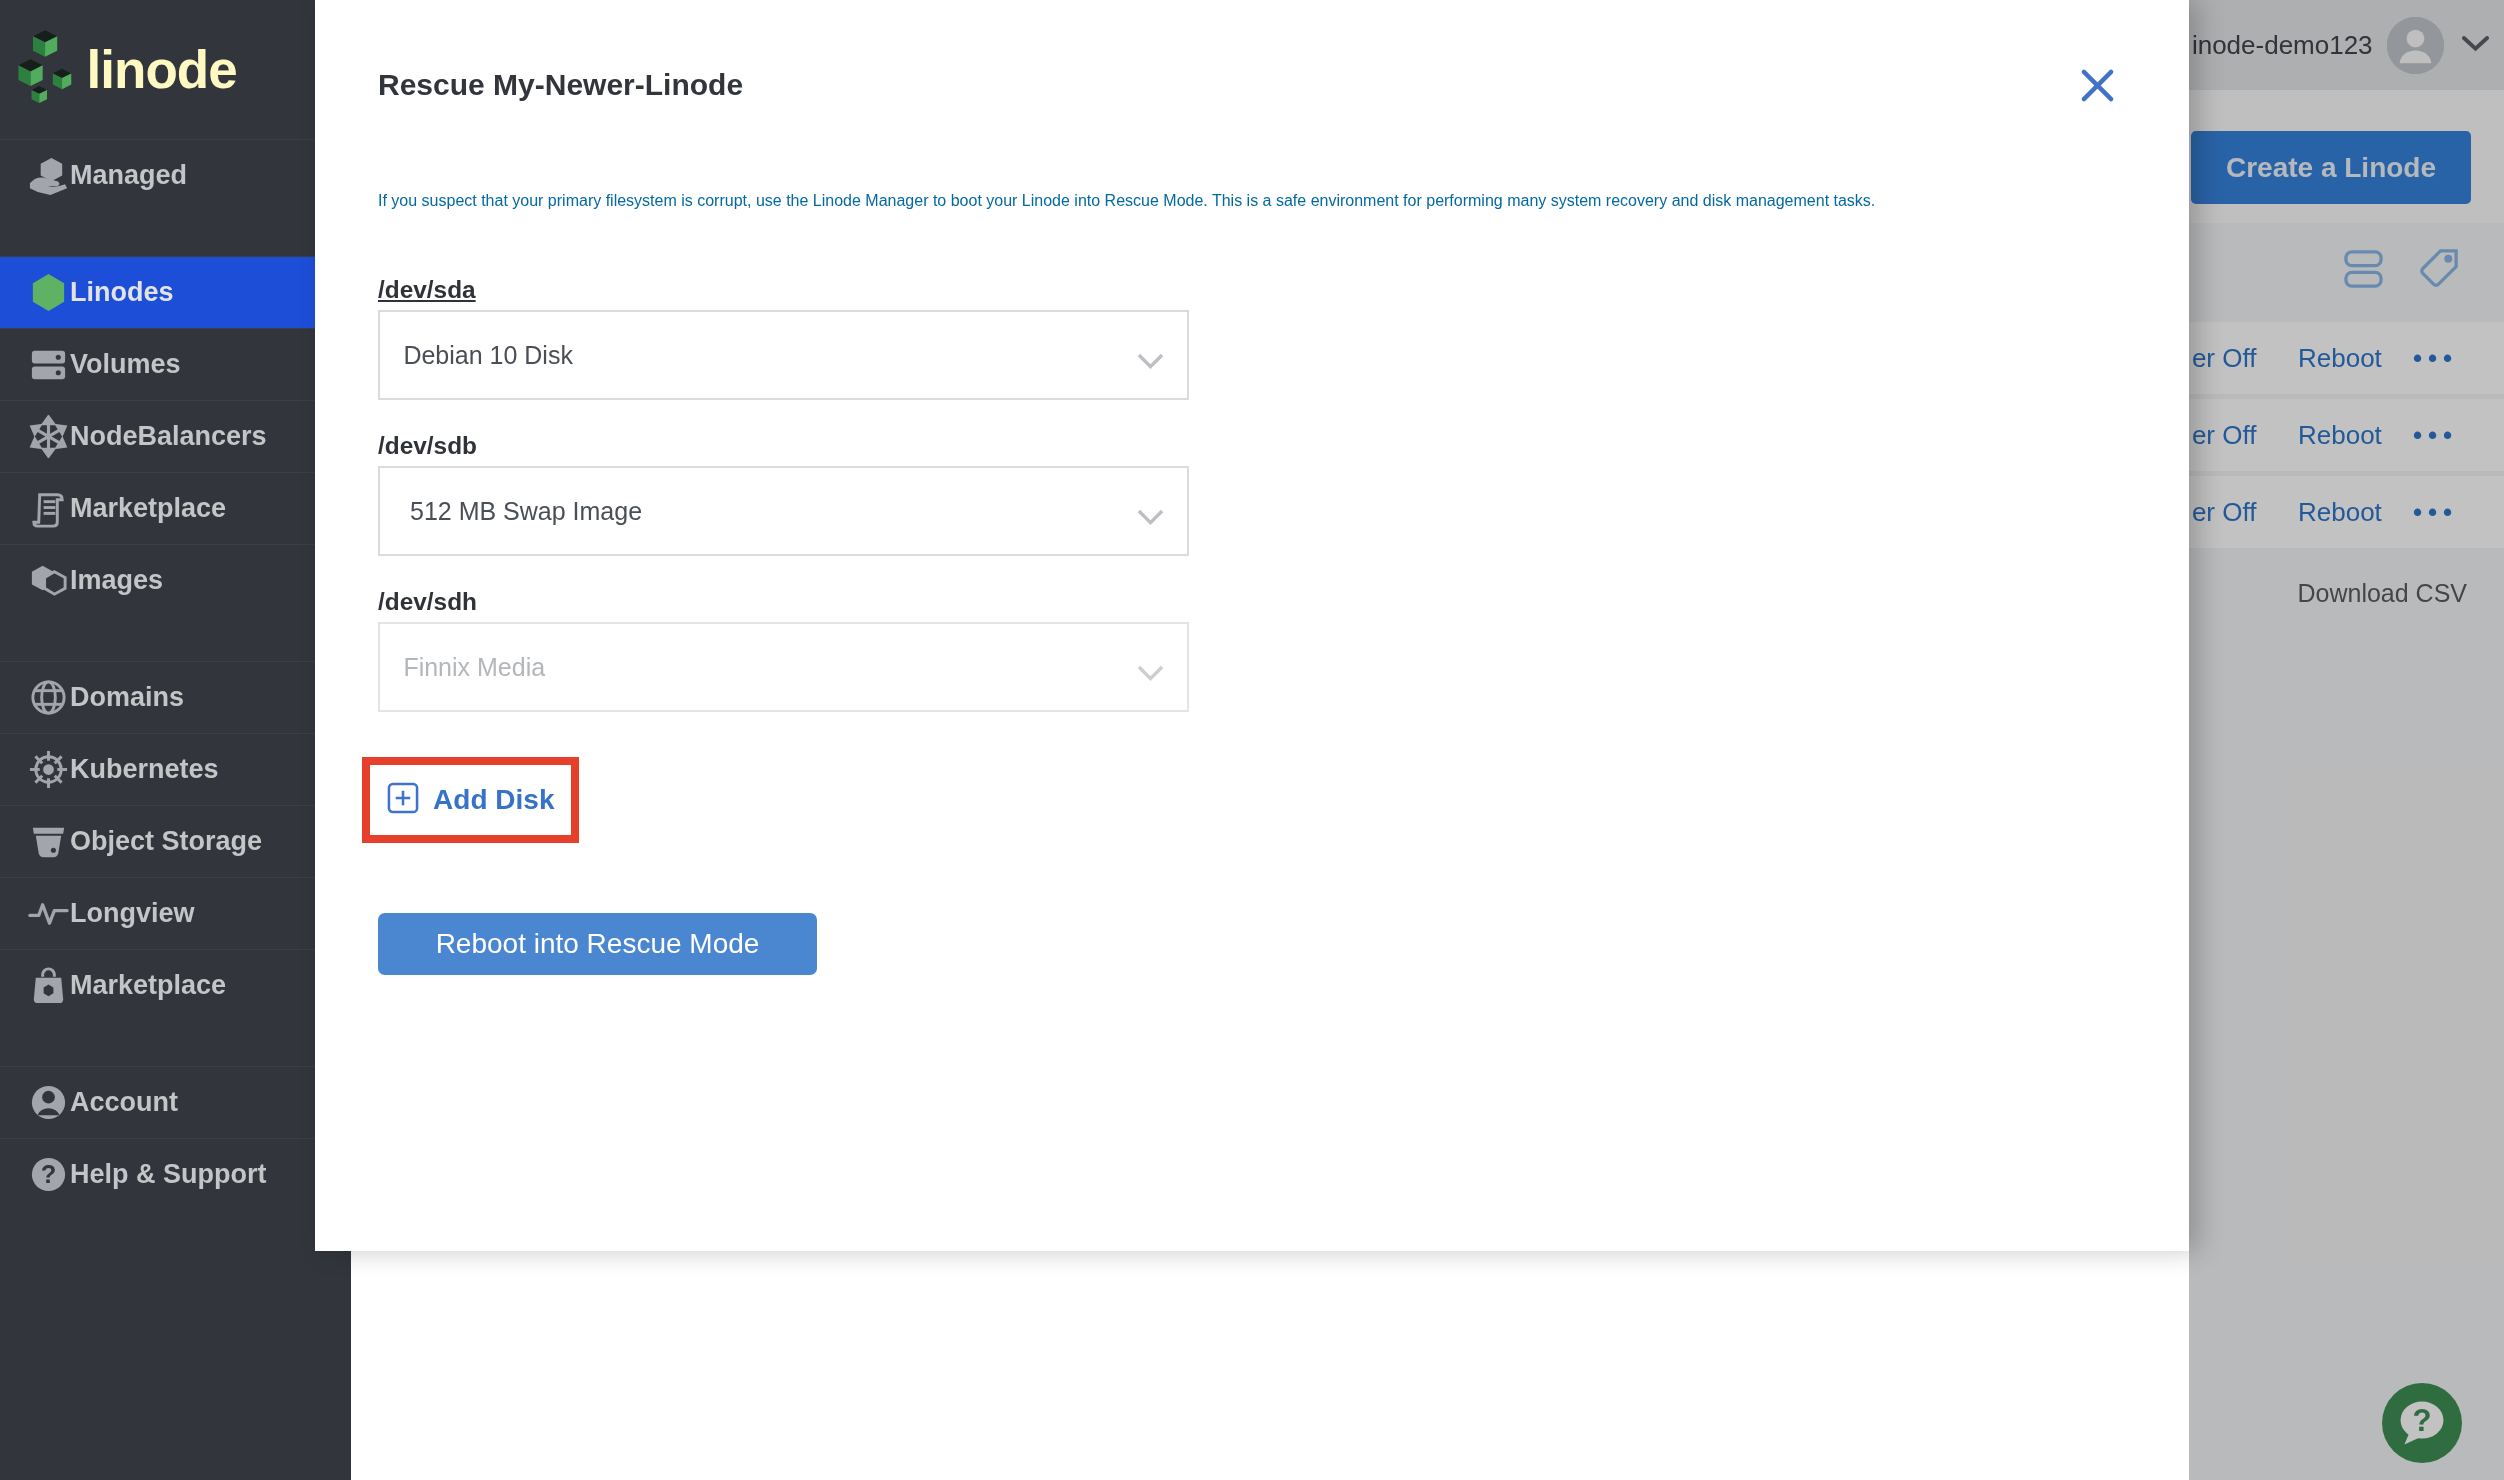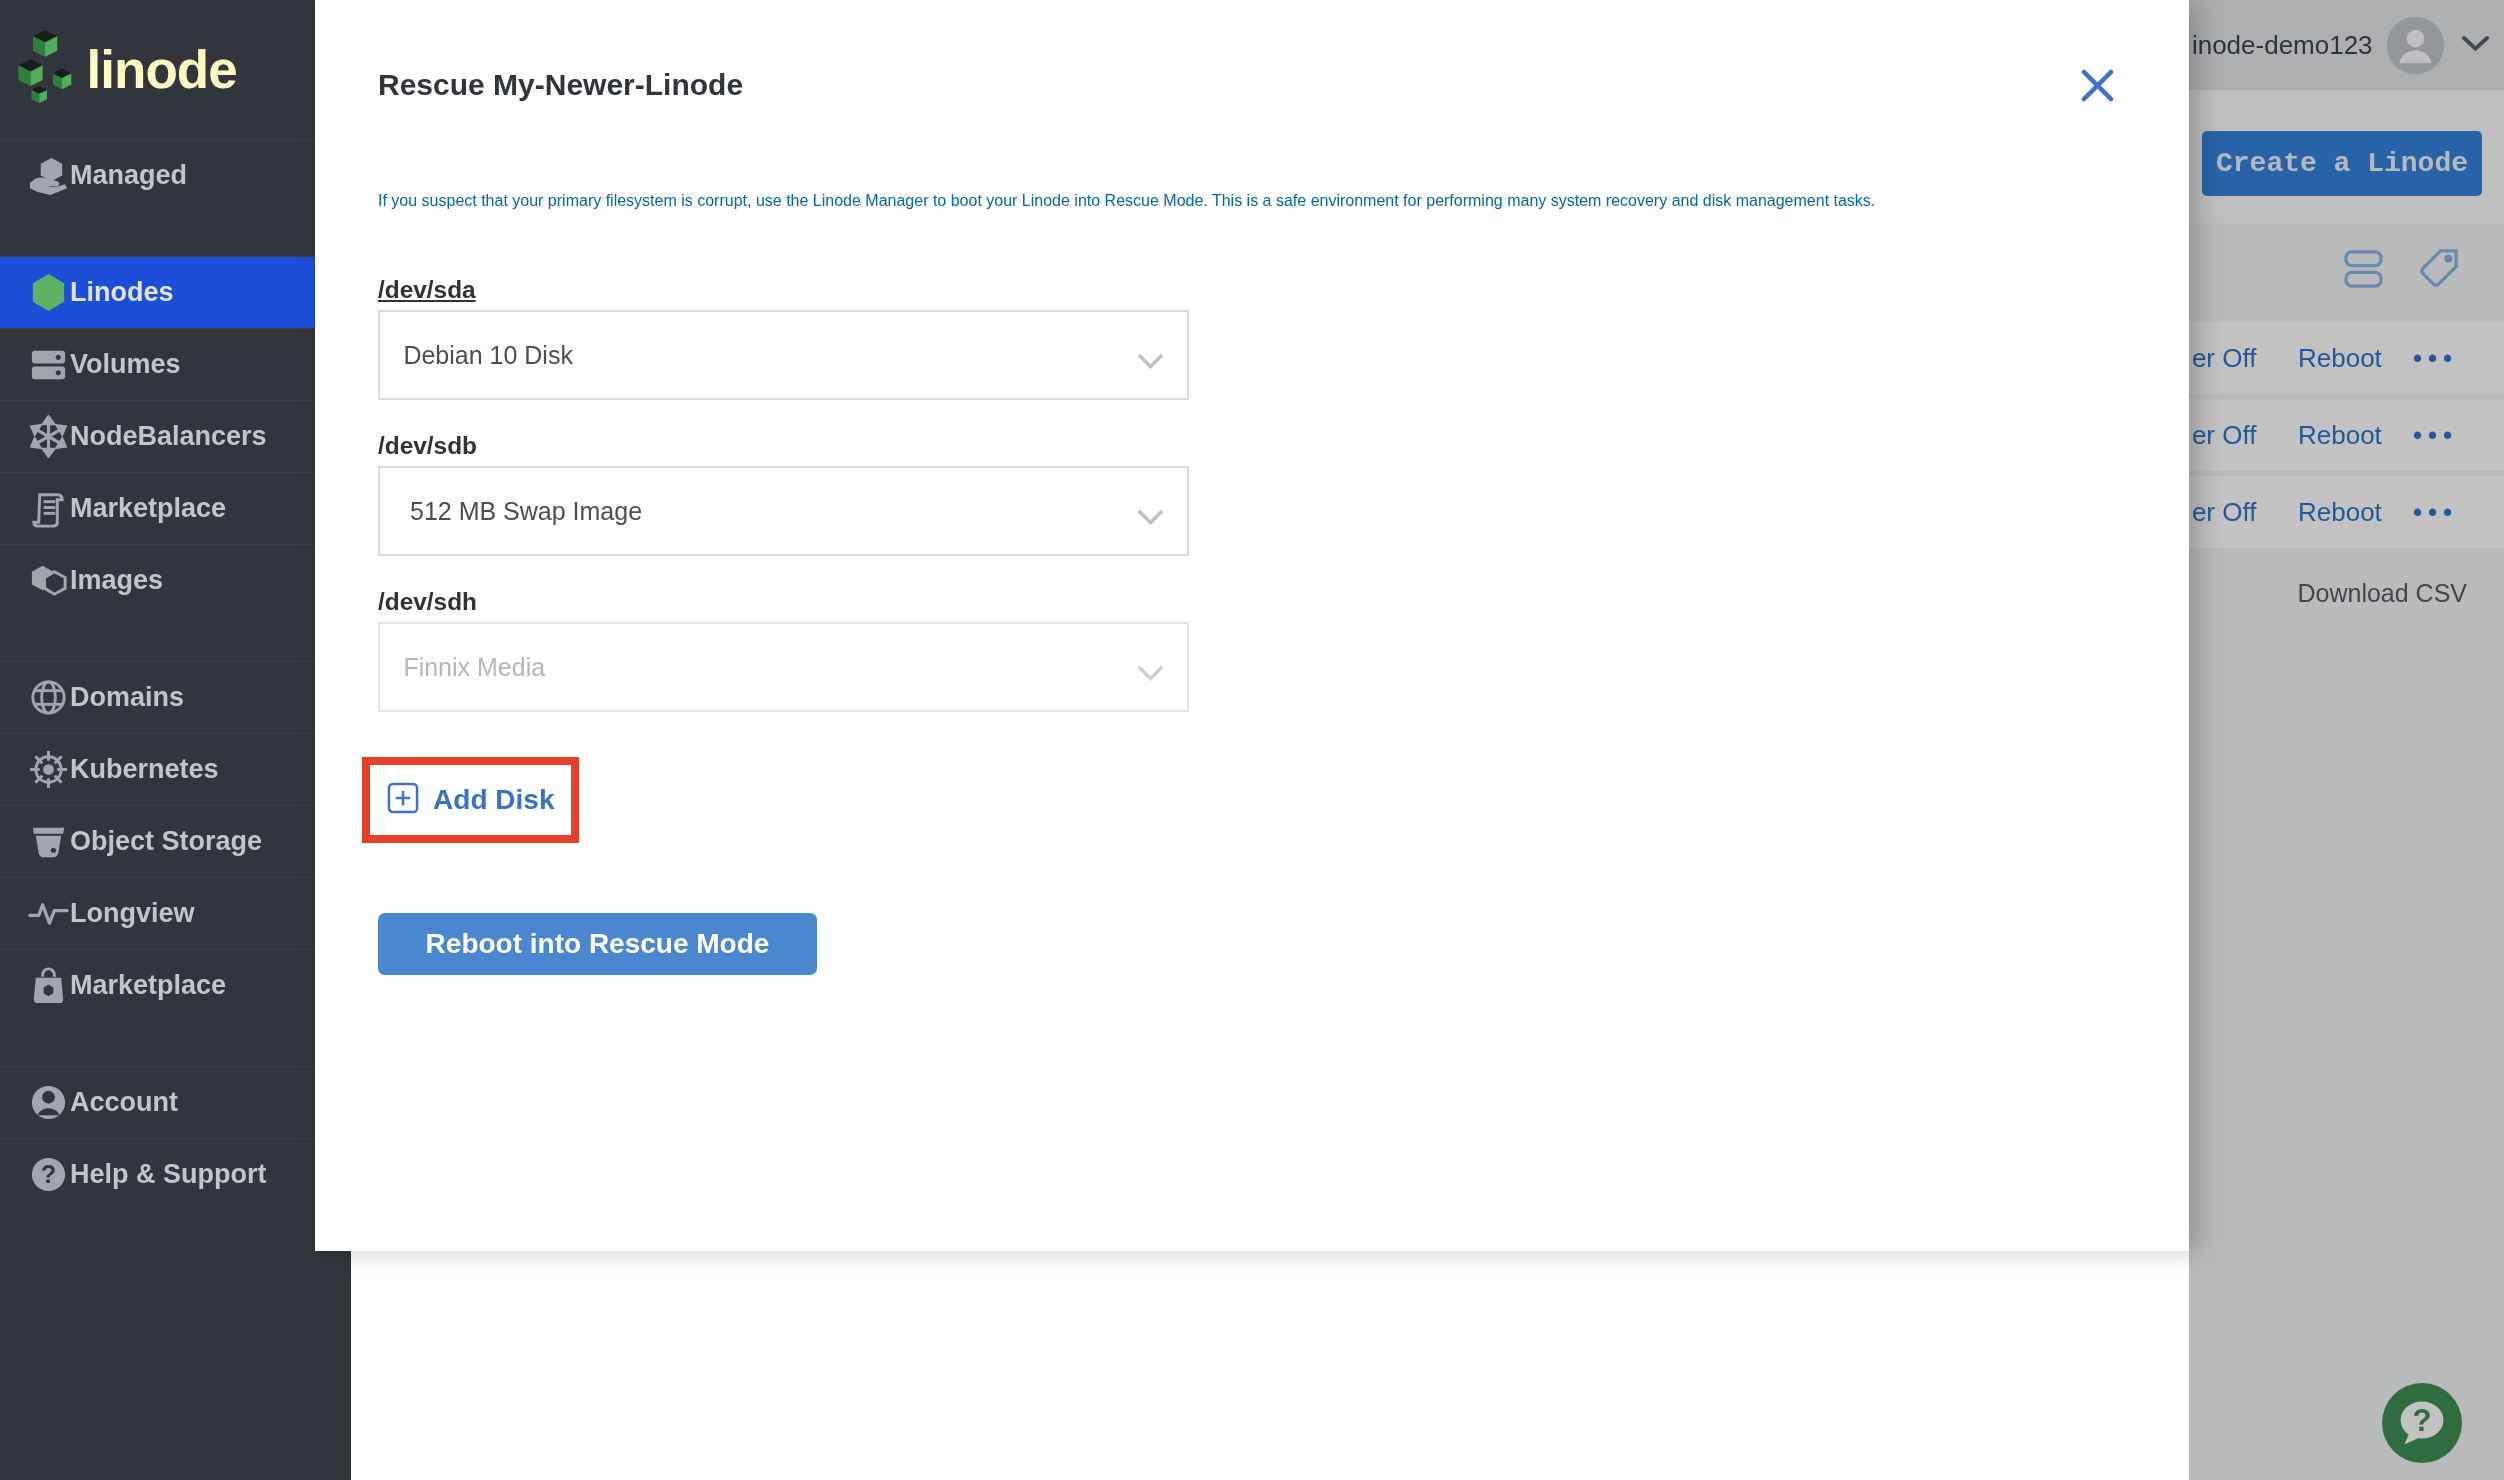--- a/index.html
+++ b/index.html
@@ -22,23 +22,23 @@
 
   
   .page-right { position:absolute; left:2189px; top:0; width:315px; height:1480px;
                 background:#f4f5f6; z-index:1; overflow:hidden; }
   .topbar { position:absolute; left:0; top:0; width:315px; height:90px; background:#e4e6e8; }
   .account-name { position:absolute; left:2.9px; top:30px; font-size:26px; color:#41454b; white-space:nowrap; }
   .avatar { position:absolute; left:198px; top:16.6px; width:57px; height:57px; border-radius:50%;
             background:#c2c5cb; display:flex; align-items:center; justify-content:center; }
   .topbar-chevron { position:absolute; left:273px; top:36px; }
   .white-band { position:absolute; left:0; top:90px; width:315px; height:133px; background:#fbfcfd; }
-  .create-btn { position:absolute; left:13px; top:131px; width:280px; height:65px;
+  .create-btn { position:absolute; left:2px; top:131px; width:280px; height:73px;
                 background:#3683dc; border-radius:4.9px; color:#eef3fa; font-size:28px; font-weight:bold;
-                display:flex; align-items:center; justify-content:center; cursor:pointer;font-family:Liberation Mono, monospace; }
+                display:flex; align-items:center; justify-content:center; cursor:pointer; }
   .view-icons { position:absolute; left:154px; top:246px; width:137px; height:51px;
                 display:flex; gap:31px; align-items:center; opacity:.55; }
   .lin-row { position:absolute; left:0; width:315px; height:72px; background:#ffffff; }
   .lin-row .act { position:absolute; top:0; height:72px; line-height:72px; color:#3076c9; font-size:26px; cursor:pointer; white-space:nowrap; }
   .act-power { left:2.9px; } .act-reboot { left:109px; }
   .act-more { left:224px; font-size:29px; font-weight:bold; letter-spacing:5.9px; }
   .csv { position:absolute; top:579px; right:37px; font-size:25px; color:#595c60; cursor:pointer; }
   .help-fab { position:absolute; left:193px; top:1383px; width:80px; height:80px; cursor:pointer; }
   .dim-overlay { position:absolute; inset:0; background:rgba(0,0,0,0.24); z-index:3; pointer-events:none; }
 
@@ -57,21 +57,21 @@
   .select .sel-chevron { position:absolute; right:23.4px; top:36px; }
   .select.disabled { border-color:#e2e4e6; color:#b3b6ba; }
   .lbl-sda { top:276px;text-decoration:underline; } .sel-sda { top:310px; }
   .lbl-sdb { top:432px; } .sel-sdb { top:466px;padding-left:30px; }
   .lbl-sdh { top:588px; } .sel-sdh { top:622px; }
   .highlight-box { position:absolute; left:47px; top:757px; width:217px; height:86px;
                    border:8.8px solid #e7402a; display:flex; align-items:center; justify-content:center; }
   .add-disk { display:flex; align-items:center; gap:14.6px; cursor:pointer; }
   .add-disk-label { font-size:28px; font-weight:bold; color:#3572c8; }
   .reboot-btn { position:absolute; left:63px; top:913px; width:439px; height:62px; background:#4b86d0;
-                border-radius:6.8px; color:#fff; font-size:28px; font-weight:bold;
+                border-radius:6.8px; color:#fff; font-size:28px; font-weight:normal;
                 display:flex; align-items:center; justify-content:center; cursor:pointer; }
 </style>
 </head>
 <body>
 
 <div class="sidebar">
   <div class="logo">
     <span>
       <svg width="64" height="76" viewBox="0 0 66 78">
         <defs>

